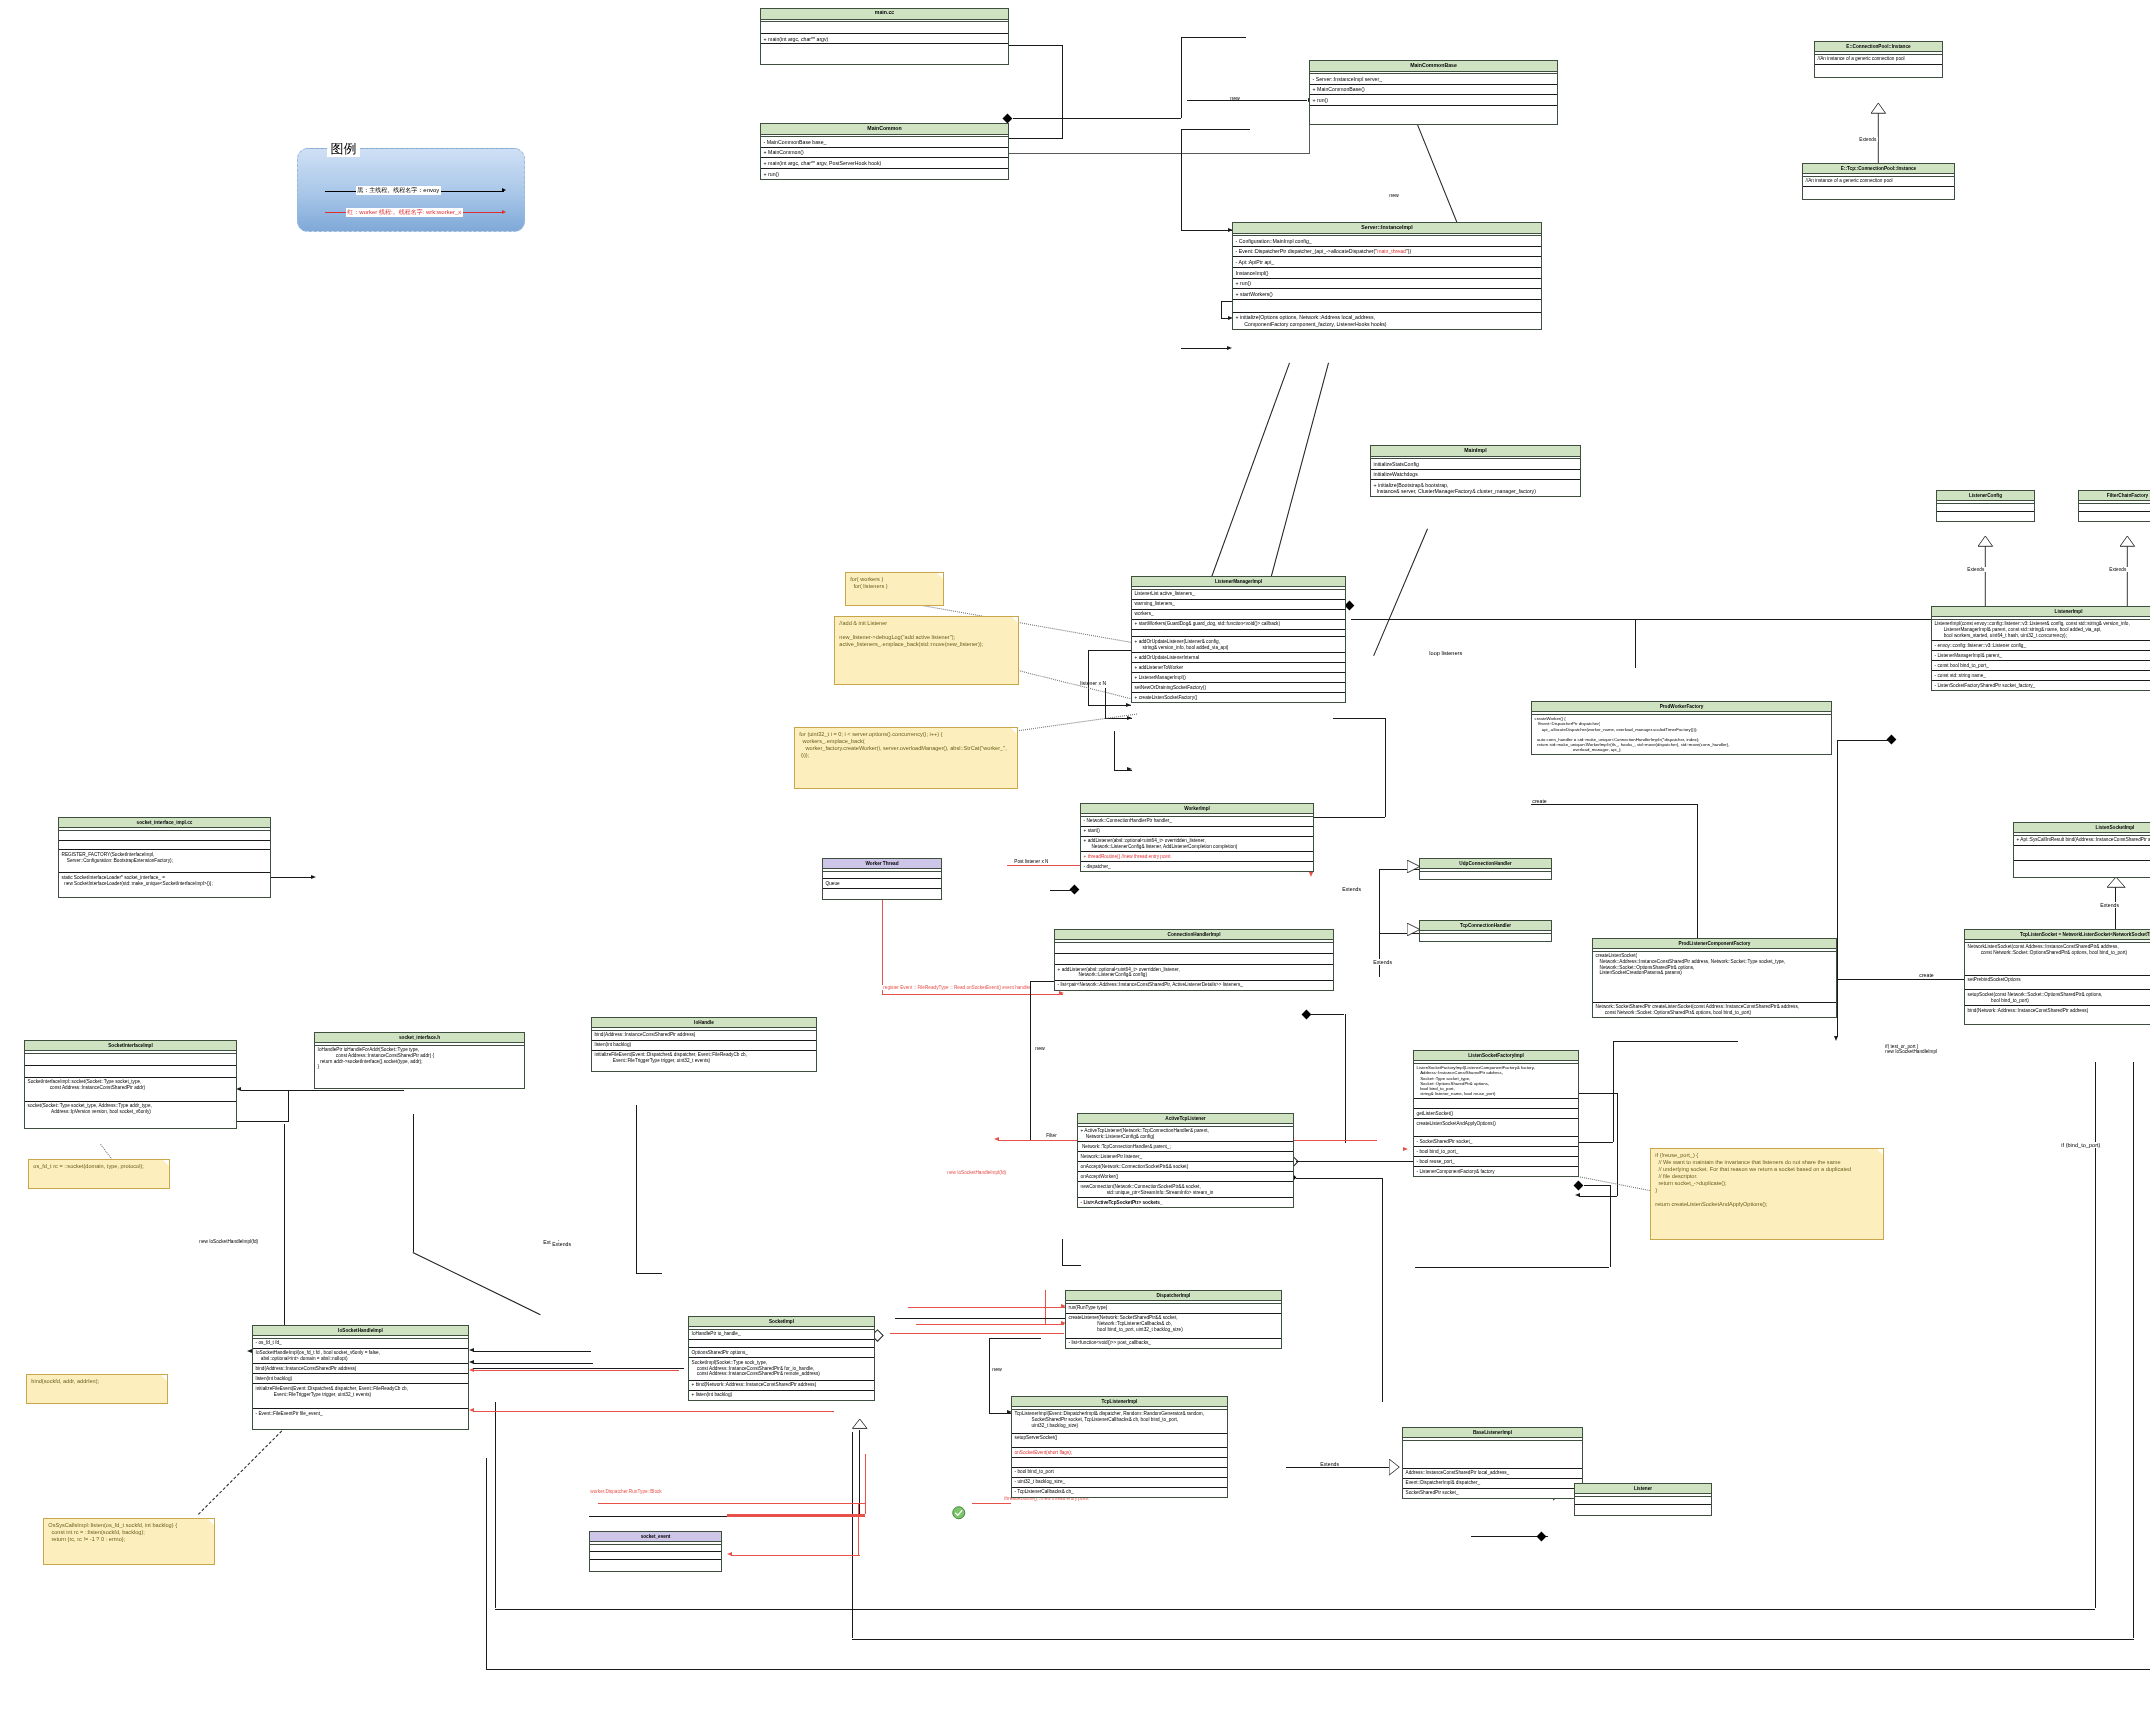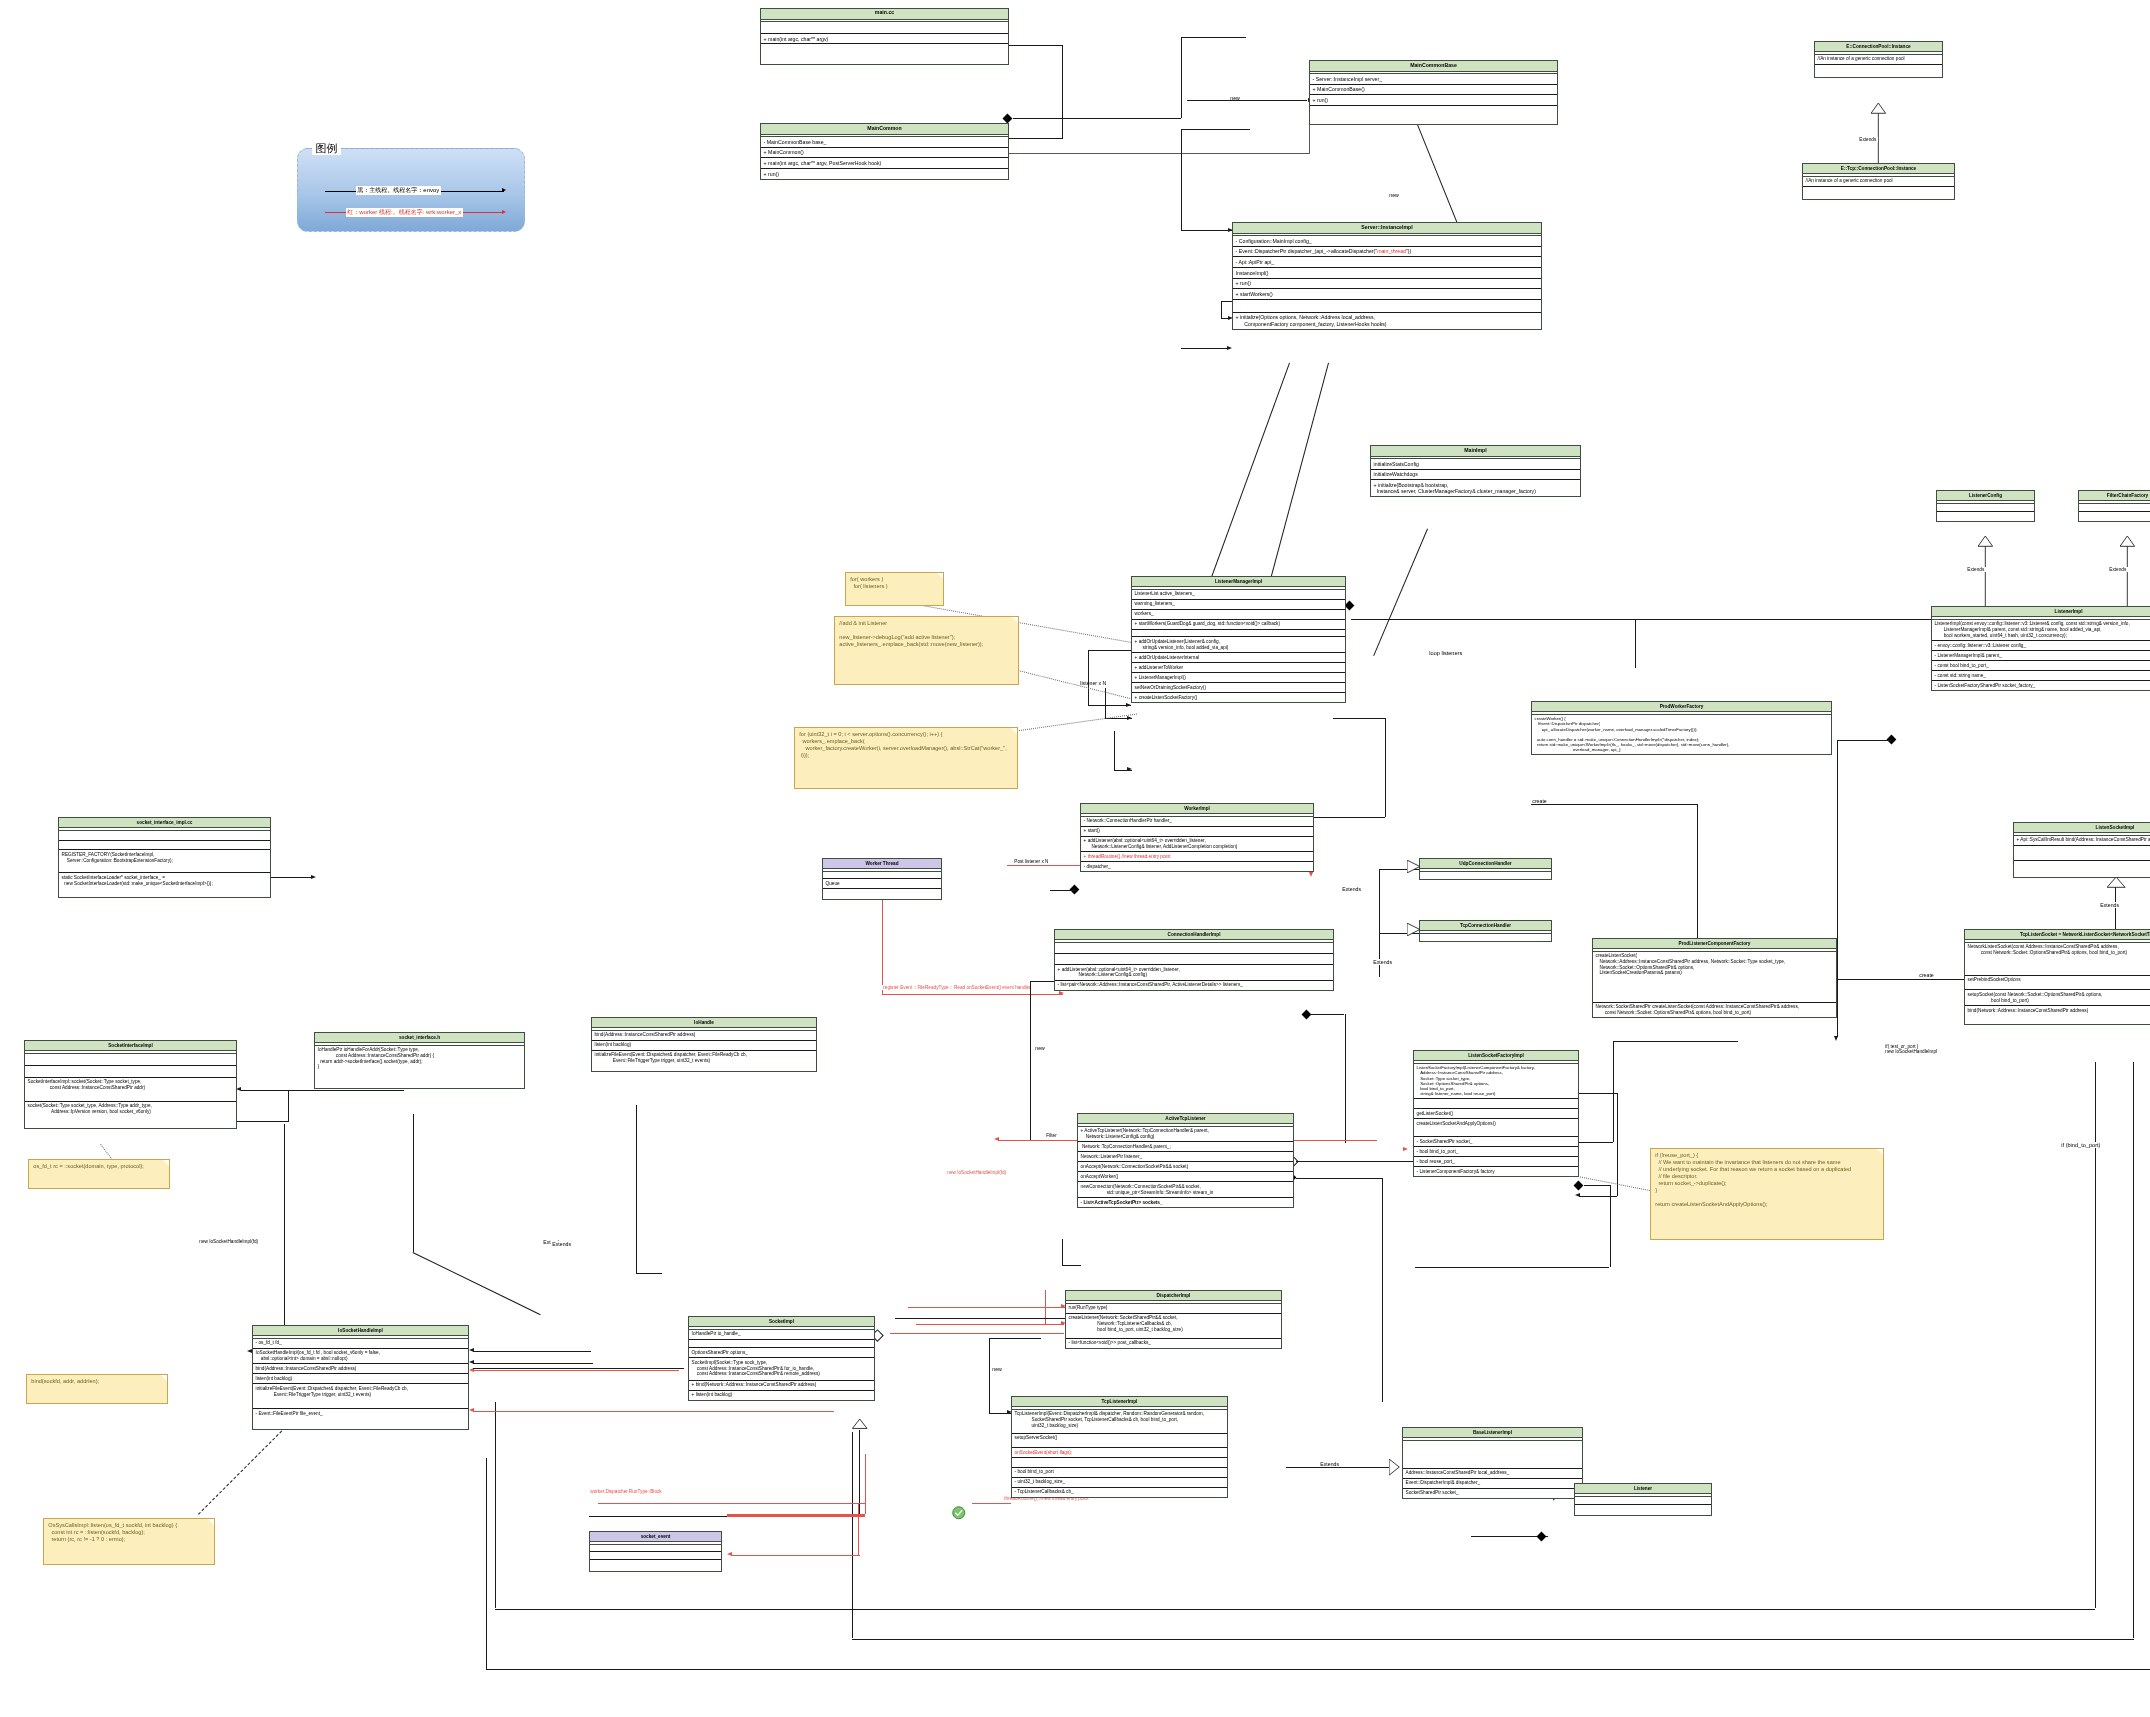--- a/index.html
+++ b/index.html
@@ -79,21 +79,21 @@
   .elabel{position:absolute;background:#fff;padding:0 1.3px;color:#000;white-space:nowrap;}
   .elabel.red{color:#e8504a;}
 </style>
 </head>
 <body>
 
 <div id="canvas">
 
   <div class="legend" style="left:297px;top:148px;width:228px;height:84px;">
   </div>
-  <div class="legend-title" style="left:312px;top:142px;font-size:11px;">图例</div>
+  <div class="legend-title" style="left:327px;top:142px;font-size:13px;">图例</div>
   <div class="legend-line" style="left:325px;top:191px;width:179px;"></div>
   <div class="legend-arrow" style="left:502px;top:188px;"></div>
   <div class="legend-label" style="left:356px;top:186px;font-size:6px;">黑：主线程。线程名字：envoy</div>
   <div class="legend-line red" style="left:325px;top:212px;width:179px;"></div>
   <div class="legend-arrow red" style="left:502px;top:210px;"></div>
   <div class="legend-label red" style="left:346px;top:208px;font-size:6px;">红：worker 线程:。线程名字: wrk:worker_x</div>
 
   <div class="ln h" style="left:1009px;top:45px;width:54px;"></div>
   <div class="ln v" style="left:1062px;top:45px;height:93px;"></div>
   <div class="ln h" style="left:1009px;top:138px;width:54px;"></div>

